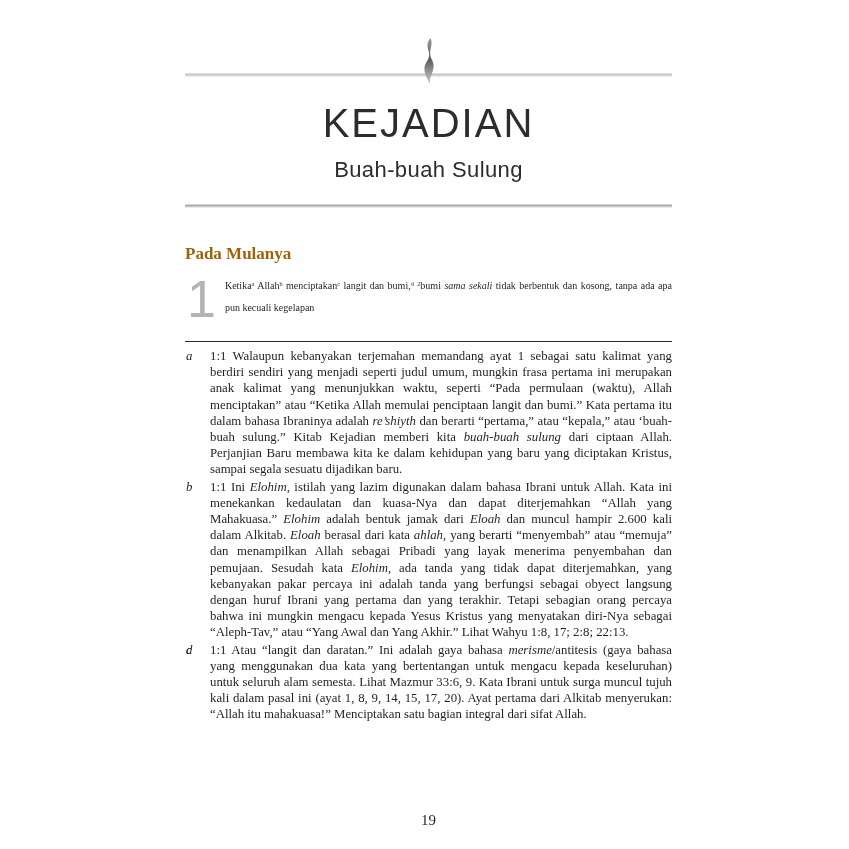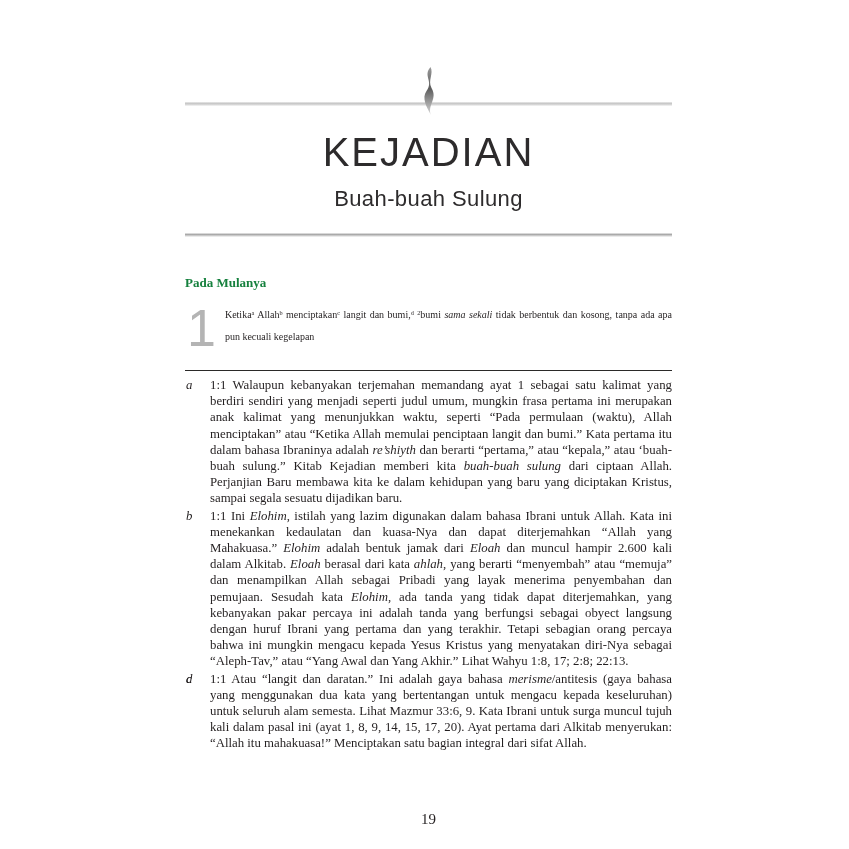--- a/index.html
+++ b/index.html
@@ -1,54 +1,54 @@
 <!DOCTYPE html>
 <html><head>
 <meta charset="utf-8">
 <style>
   html,body{margin:0;padding:0;background:#ffffff;}
   body{width:849px;height:849px;position:relative;overflow:hidden;
        font-family:"Liberation Serif", serif;color:#231f20;}
   .page{position:absolute;inset:0;background:#ffffff;}
-  .col{position:absolute;left:185px;top:0;width:487px;margin-top:29px;}
+  .col{position:absolute;left:185px;top:0;width:487px;}
 
   
   .rulewrap{position:relative;margin-top:73px;height:4px;}
   .rule{height:4px;width:100%;}
   .rule.top{background:linear-gradient(to bottom,#e9e9e9 0%,#c2c2c2 45%,#dedede 70%,#f6f6f6 100%);}
   .rule.bottom{margin-top:21px;background:linear-gradient(to bottom,#f4f4f4 0%,#a6a6a6 35%,#d9d9d9 75%,#fbfbfb 100%);}
   .ornament{position:absolute;left:50%;top:-35px;transform:translateX(-50%);}
 
   
   h1.booktitle{margin:24px 0 0;text-align:center;
     font-family:"Liberation Sans", sans-serif;font-weight:400;
     font-size:40px;line-height:44px;letter-spacing:2px;color:#2d2b2c;}
   h2.subtitle{margin:12px 0 0;text-align:center;
     font-family:"Liberation Sans", sans-serif;font-weight:400;
     font-size:22px;line-height:26px;letter-spacing:.4px;color:#2d2b2c;}
 
   
-  h3.section{margin:34px 0 0;font-weight:700;font-size:13px;line-height:24px;color:#15803d;}
+  h3.section{margin:34px 0 0;font-weight:700;font-size:17px;line-height:24px;color:#a16207;}
   .verse-block{margin-top:9px;}
   .dropcap{float:left;font-family:"Liberation Sans", sans-serif;
     font-size:52px;line-height:42px;color:#b4b4b4;padding:3px 9px 0 2px;}
   p.verse{margin:0;font-size:10px;line-height:22px;text-align:justify;}
   p.verse i{font-style:italic;}
   sup{font-size:62%;line-height:0;position:relative;top:-0.45em;vertical-align:baseline;}
 
   
   hr.fnsep{margin:22px 0 0;border:none;border-top:1px solid #2b2a29;height:0;}
   ol.footnotes{list-style:none;margin:6px 0 0;padding:0;
     font-size:12.8px;line-height:16.2px;text-align:justify;}
   ol.footnotes li{position:relative;padding-left:25px;margin:0 0 1px 0;}
   .fn-marker{position:absolute;left:1px;top:0;font-style:italic;}
   ol.footnotes i{}
 
   
-  .pagenum{margin-top:0;position:absolute;left:0;width:487px;top:782px;
+  .pagenum{margin-top:0;position:absolute;left:0;width:487px;top:812px;
     text-align:center;font-size:15px;color:#231f20;}
 </style>
 </head>
 <body>
 
 <div class="page">
   <div class="col">
 
     <header>
       <div class="rulewrap">

